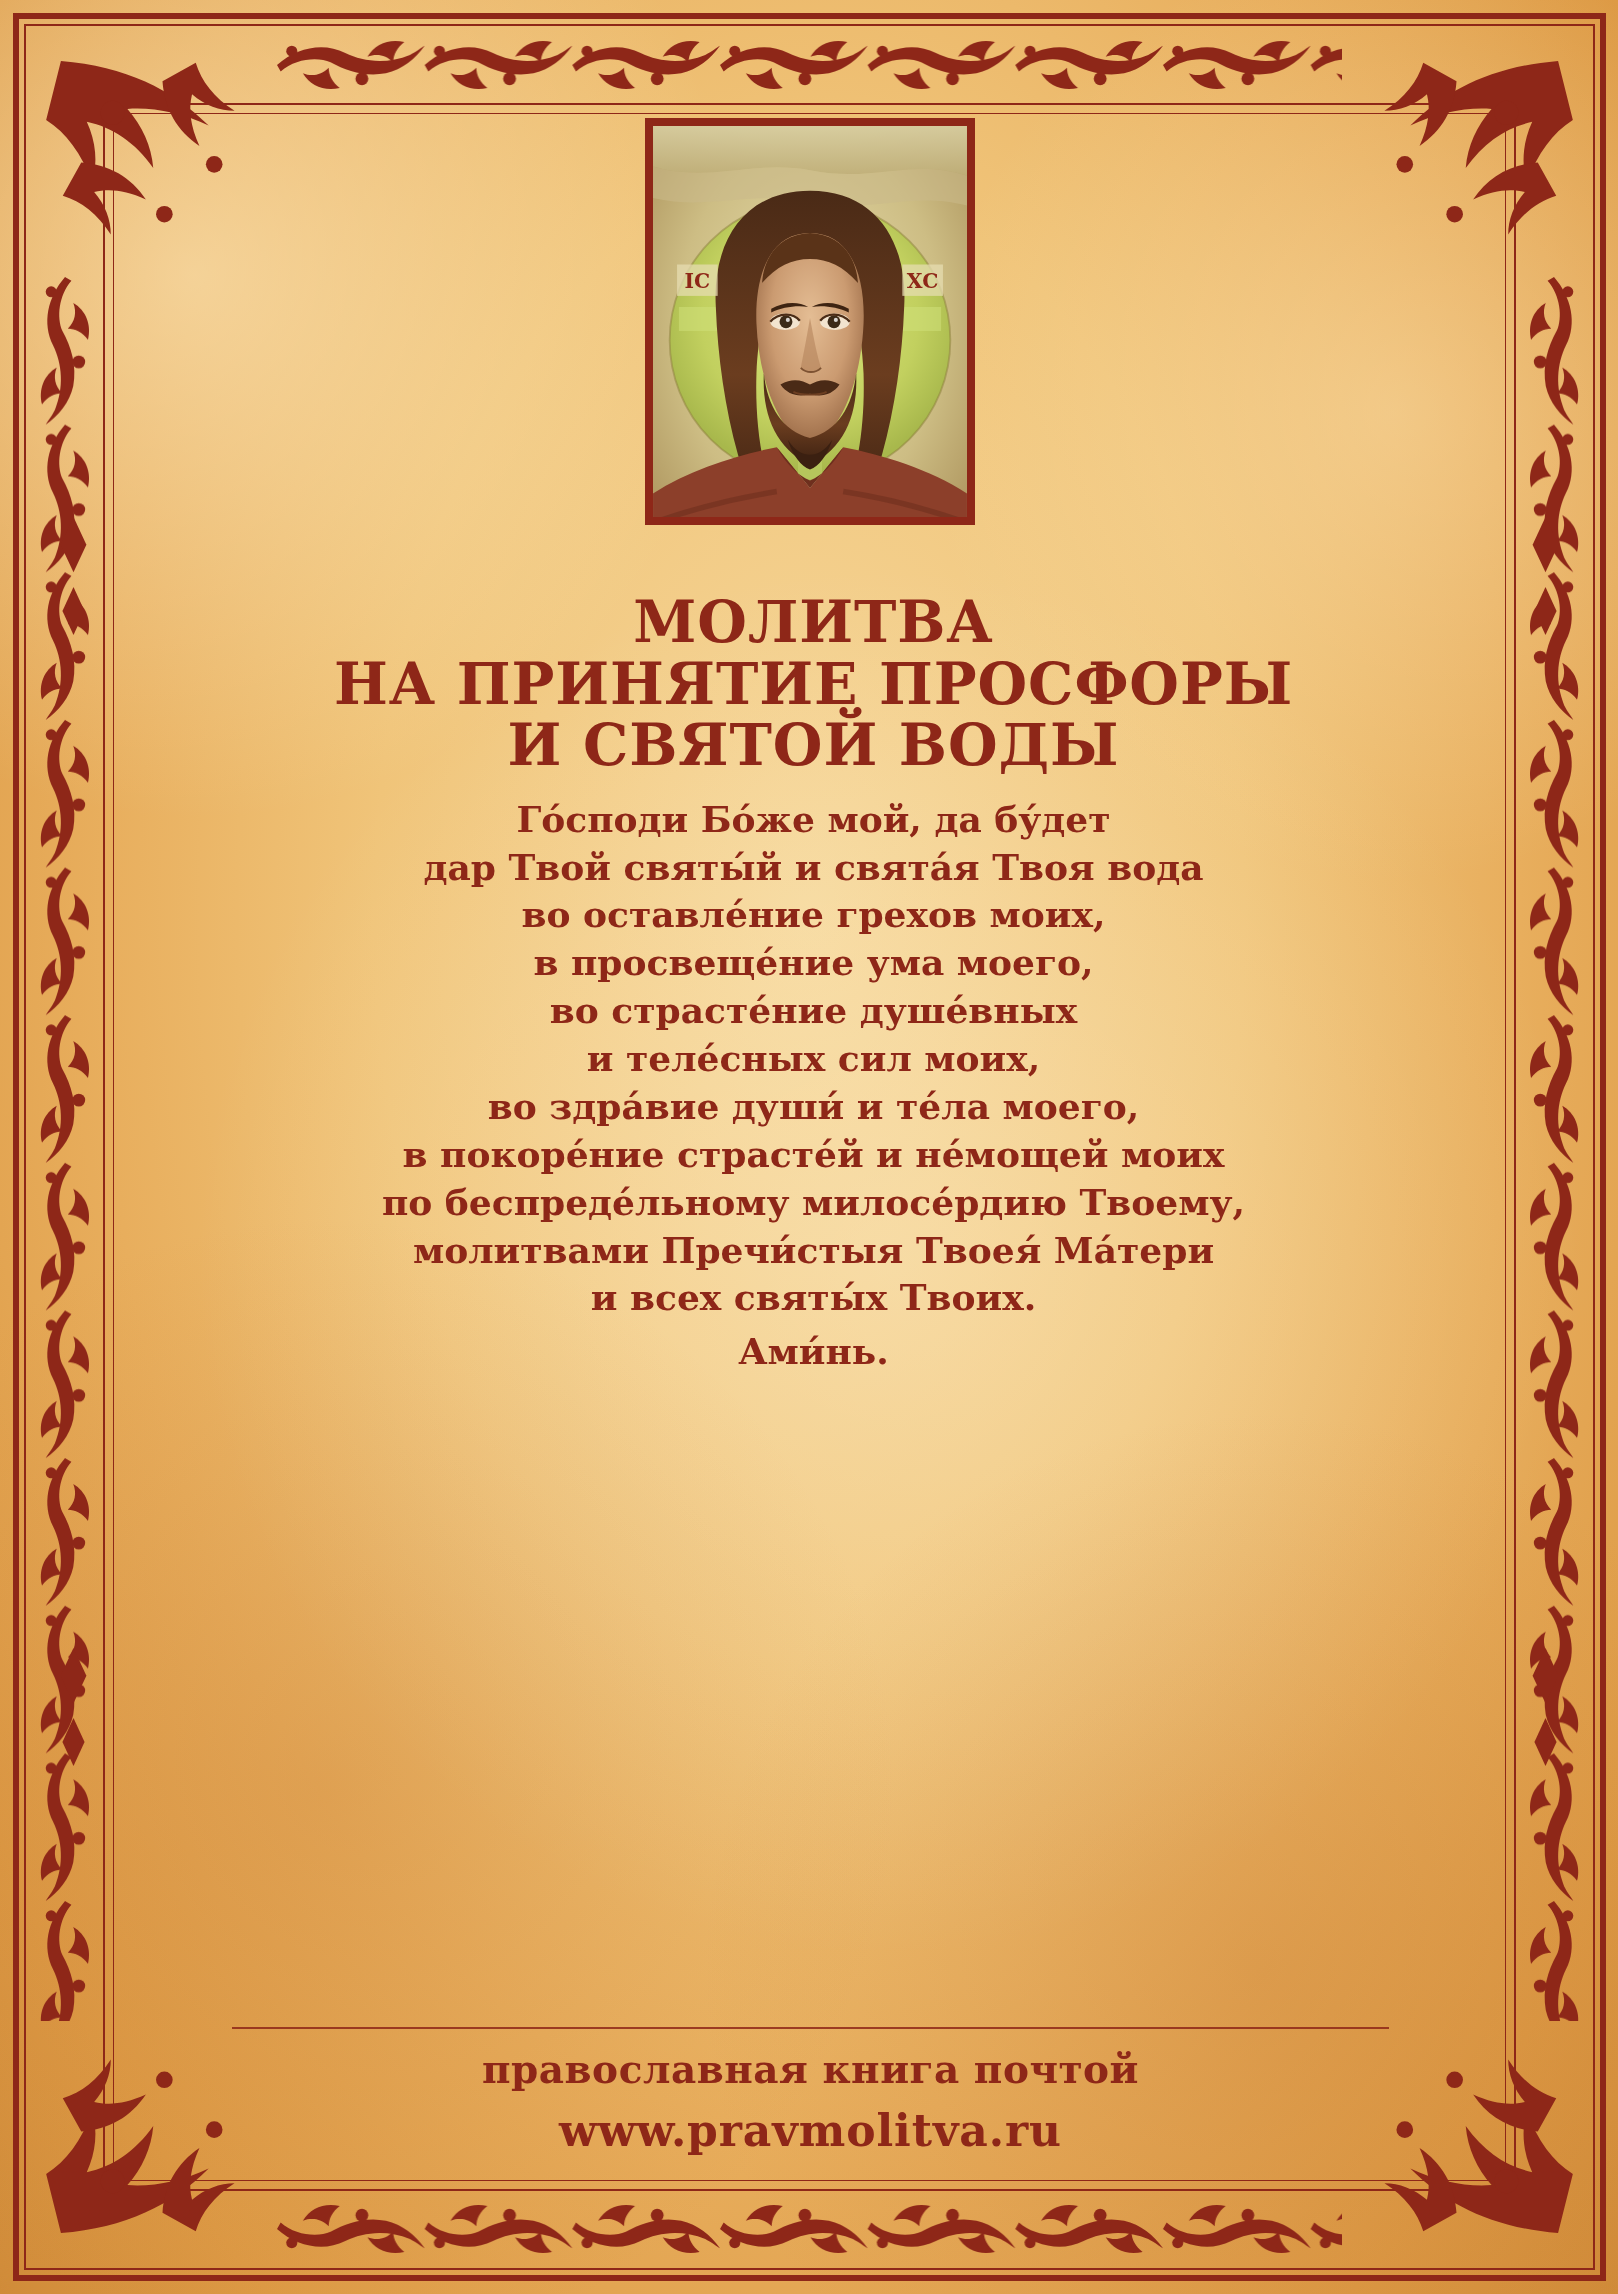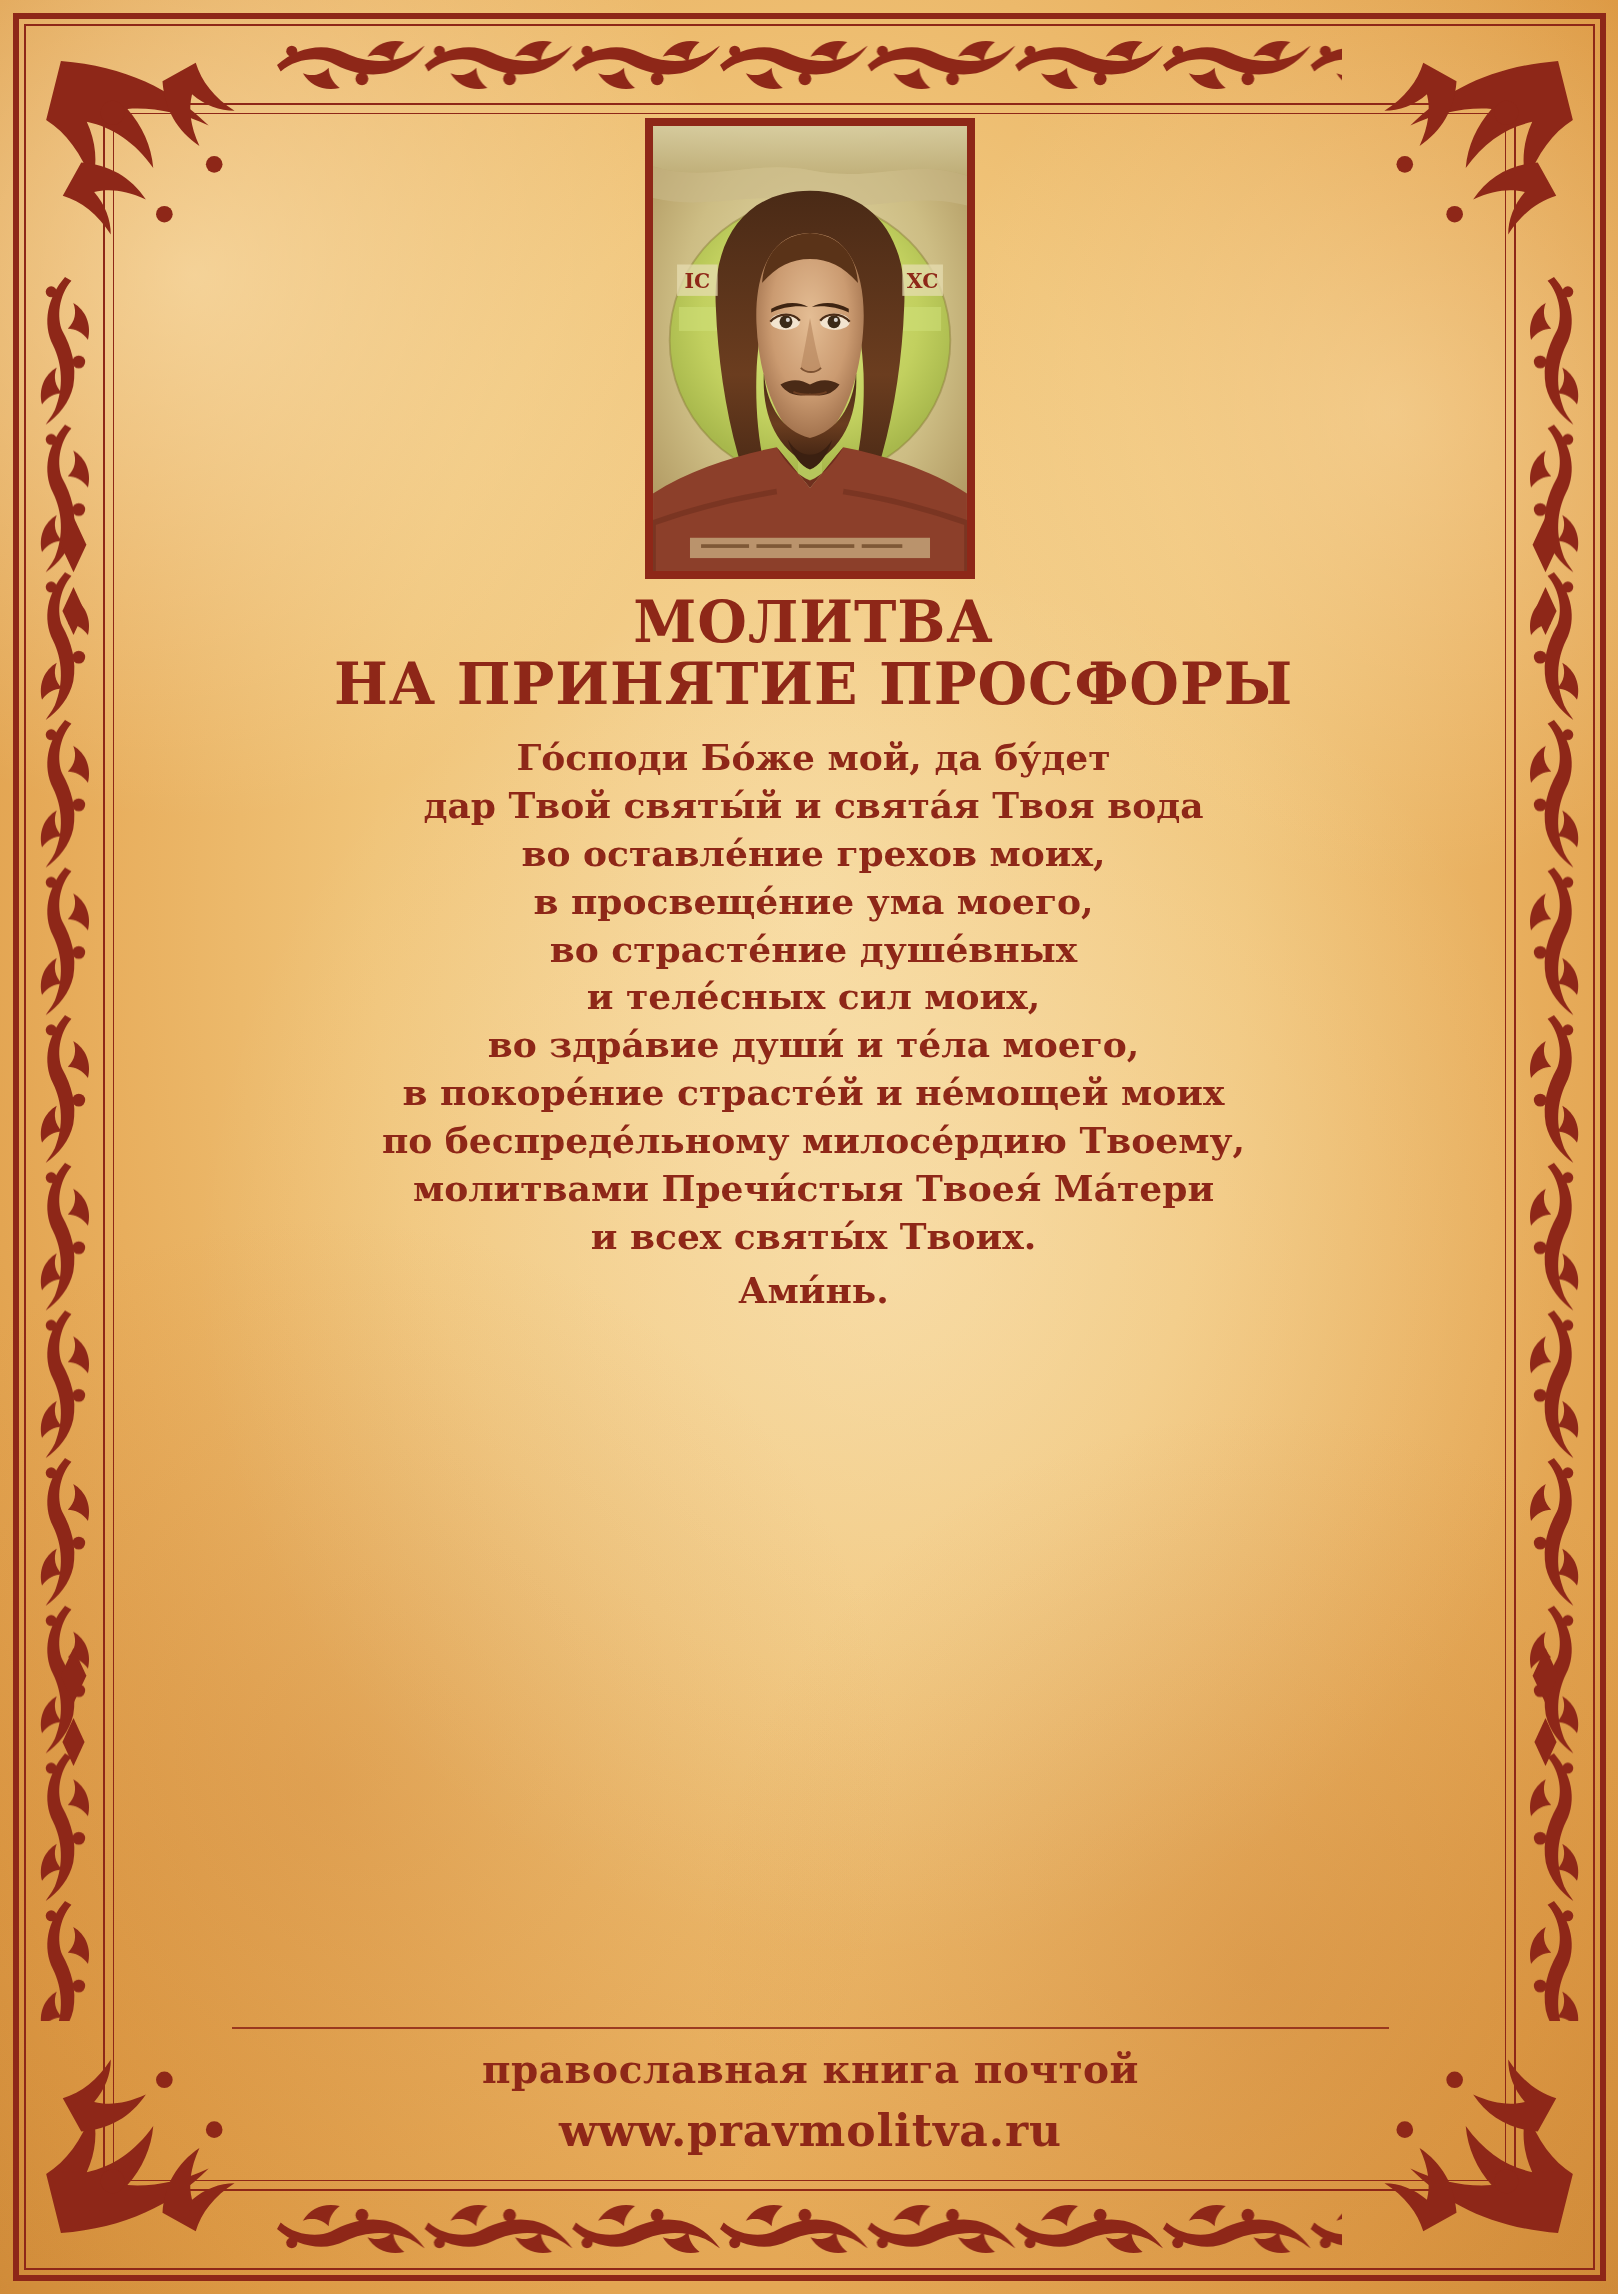--- a/index.html
+++ b/index.html
@@ -66,21 +66,21 @@
   }
   .orn svg { display: block; }
 
   
   .icon-wrap {
     position: absolute;
     left: 50%;
     transform: translateX(-50%);
     top: 118px;
     width: 330px;
-    height: 461px;
+    height: 407px;
     border: 8.3px solid #8e2718;
     box-sizing: border-box;
     background: #cfae6a;
     overflow: hidden;
   }
 
   
   .content {
     position: absolute;
     left: 146px;
@@ -420,20 +420,21 @@
         <rect x="158" y="453" width="60" height="4"></rect>
         <rect x="226" y="453" width="44" height="4"></rect>
       </g>
     </svg>
   </div>
 
   <div class="content">
     <div class="title">
       <span class="l1">МОЛИТВА</span>
       <span class="l2">НА ПРИНЯТИЕ ПРОСФОРЫ</span>
+      <span class="l3">И СВЯТОЙ ВОДЫ</span>
     </div>
 
     <div class="prayer">
       <span class="ln">Го́споди Бо́же мой, да бу́дет</span>
       <span class="ln">дар Твой святы́й и свята́я Твоя вода</span>
       <span class="ln">во оставле́ние грехов моих,</span>
       <span class="ln">в просвеще́ние ума моего,</span>
       <span class="ln">во страсте́ние душе́вных</span>
       <span class="ln">и теле́сных сил моих,</span>
       <span class="ln">во здра́вие души́ и те́ла моего,</span>

